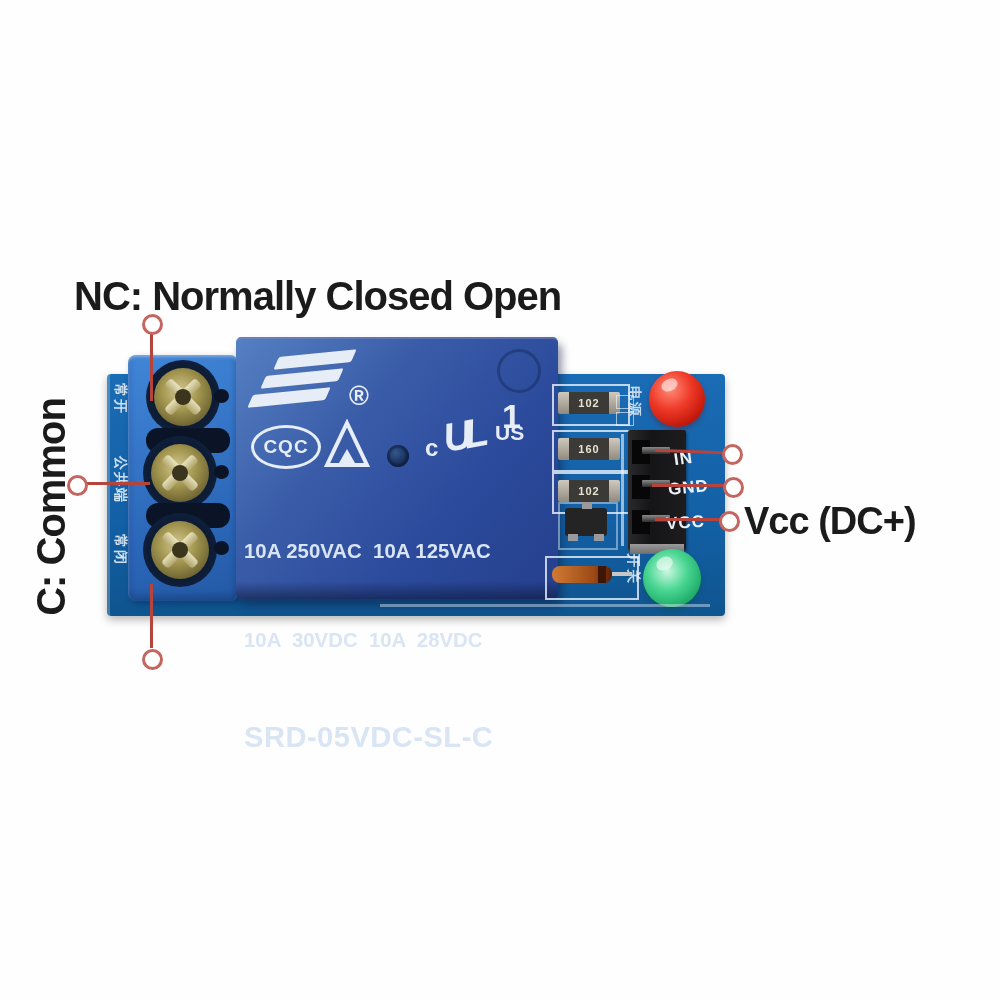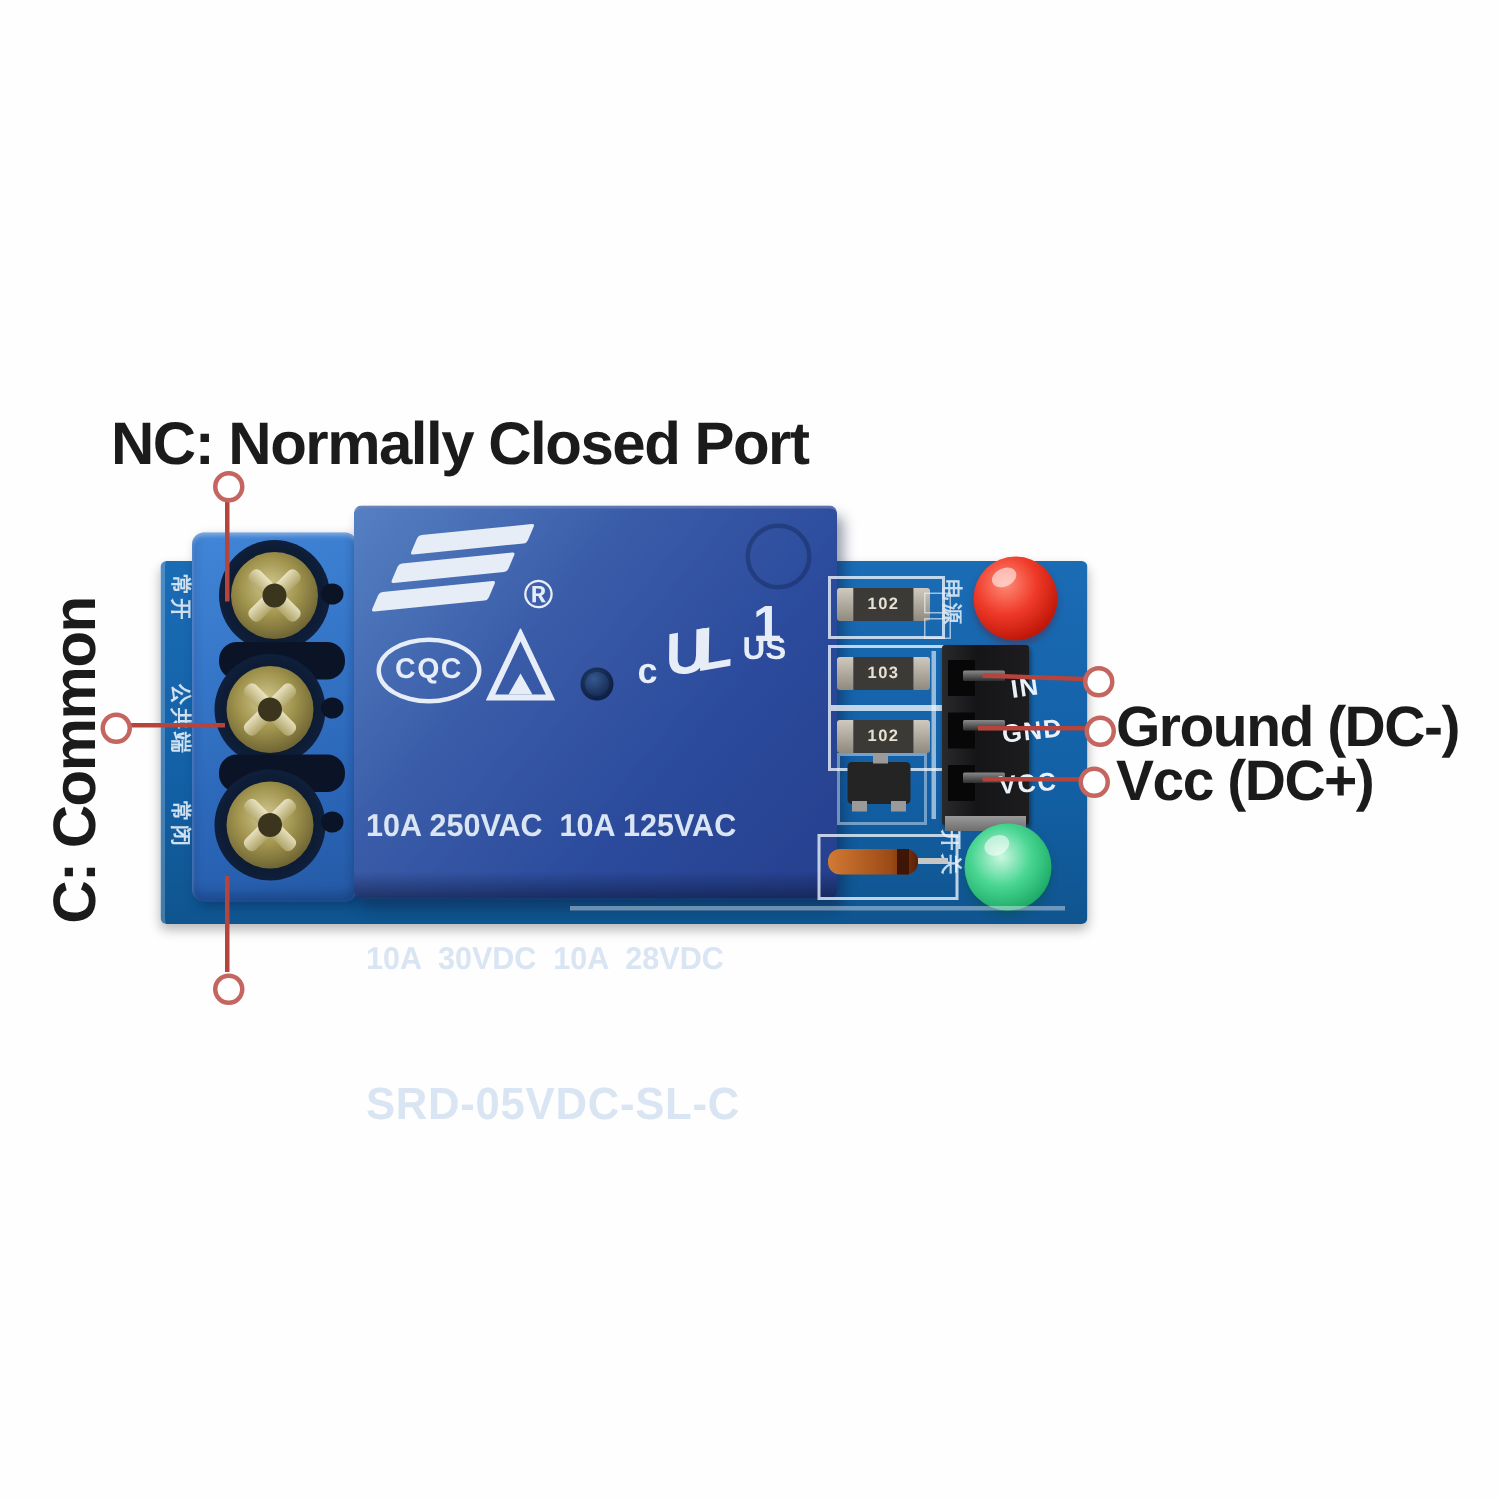--- a/index.html
+++ b/index.html
@@ -171,21 +171,21 @@
 
   <div class="silk-box" style="left:552px;top:384px;width:74px;height:38px;"></div>
   <div class="resistor" style="left:558px;top:392px;">
     <div class="res-end"></div>
       <div class="res-mid">102</div>
       <div class="res-end"></div>
   </div>
   <div class="silk-box" style="left:552px;top:430px;width:74px;height:38px;"></div>
   <div class="resistor" style="left:558px;top:438px;">
     <div class="res-end"></div>
-      <div class="res-mid">103</div>
+      <div class="res-mid">160</div>
       <div class="res-end"></div>
   </div>
   <div class="silk-box" style="left:552px;top:472px;width:74px;height:38px;"></div>
   <div class="resistor" style="left:558px;top:480px;">
     <div class="res-end"></div>
       <div class="res-mid">102</div>
       <div class="res-end"></div>
   </div>
 
   <div class="silk-box" style="left:616px;top:395px;width:16px;height:12px;border-width:1.5px;opacity:.8;"></div>
@@ -240,18 +240,17 @@
 
   <div class="lead" style="left:655px;top:450px;width:68px;height:3px;transform:rotate(2deg);"></div>
   <div class="lead-dot" style="left:722px;top:444px;"></div>
 
   <div class="lead" style="left:652px;top:484px;width:72px;height:3px;"></div>
   <div class="lead-dot" style="left:723px;top:477px;"></div>
 
   <div class="lead" style="left:655px;top:518px;width:66px;height:3px;"></div>
   <div class="lead-dot" style="left:719px;top:511px;"></div>
 
-  <div class="callout" style="left:74px;top:274px;">NC: Normally Closed Port</div>
+  <div class="callout" style="left:74px;top:274px;">NC: Normally Closed Open</div>
   <div class="label-c">C: Common</div>
-  <div class="callout side-callout" style="left:744px;top:464px;">Ground (DC-)</div>
   <div class="callout side-callout" style="left:744px;top:500px;">Vcc (DC+)</div>
 
 </div>
 
 </body></html>

